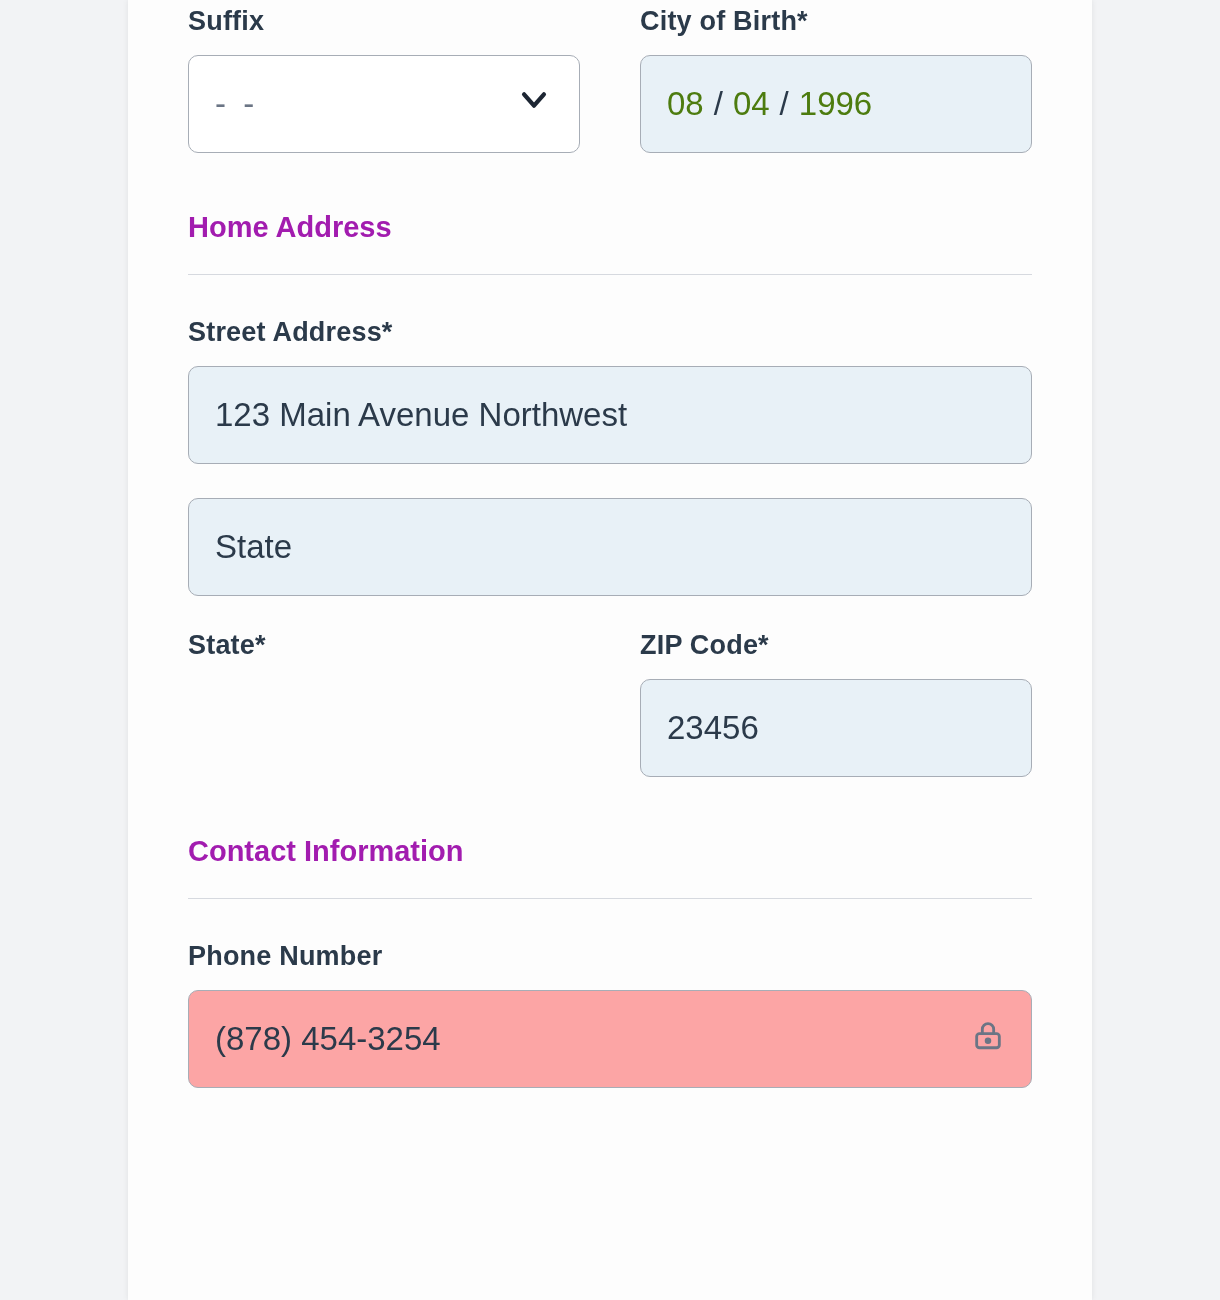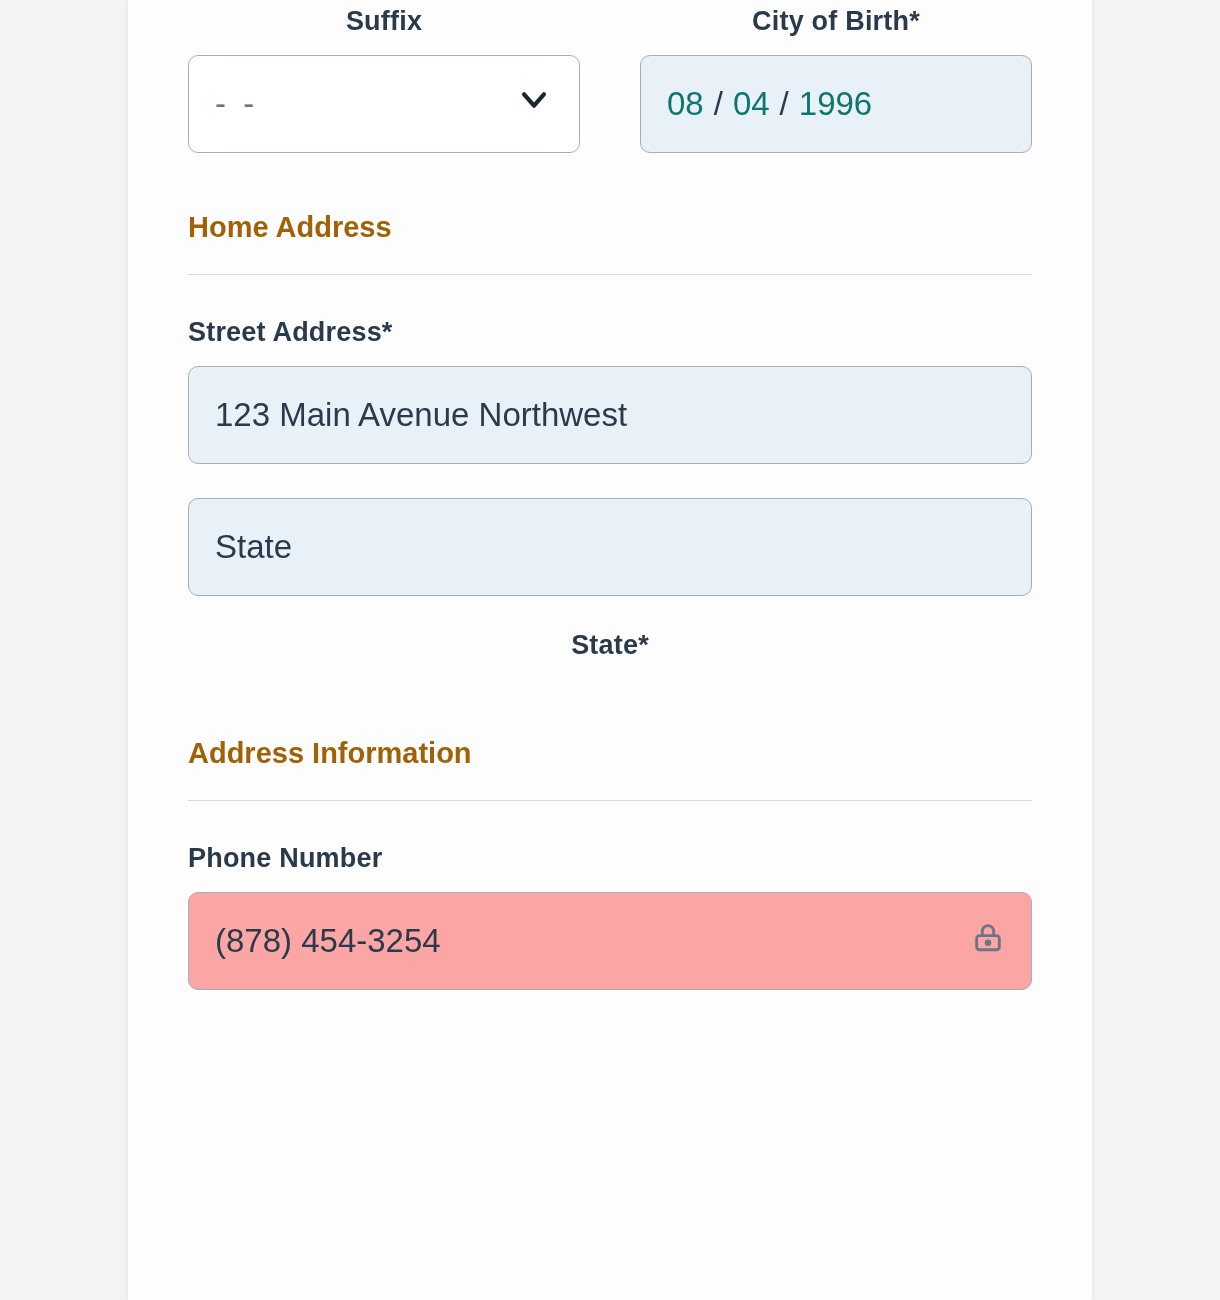--- a/index.html
+++ b/index.html
@@ -18,38 +18,37 @@
     right: 128px;
     top: 0;
     bottom: 0;
     background: #fdfdfd;
     box-shadow: 0 0 6px rgba(0,0,0,0.08);
     padding: 0 60px;
   }
   .row {
     display: flex;
     gap: 60px;
-    text-align: center;
   }
   .field {
     flex: 1;
     display: flex;
     flex-direction: column;
   }
   .label {
     font-size: 27px;
     font-weight: 700;
     color: #2b3a4a;
     margin-bottom: 18px;
     letter-spacing: 0.2px;
   }
   .section-title {
     font-size: 29px;
     font-weight: 700;
-    color: #a16207;
+    color: #a21caf;
     margin-top: 58px;
   }
   .divider {
     border: none;
     border-top: 1px solid #d6d9df;
     margin-top: 30px;
     margin-bottom: 42px;
   }
   .input-shell {
     position: relative;
@@ -67,21 +66,21 @@
     background: #e8f1f7;
   }
   .input-shell.locked {
     background: #fca5a5;
   }
   .placeholder {
     color: #6b7585;
     letter-spacing: 4px;
   }
   .dob-part {
-    color: #0f766e;
+    color: #4d7c0f;
   }
   .dob-sep {
     color: #2b3a4a;
     padding: 0 10px;
   }
   .chevron {
     position: absolute;
     right: 28px;
     top: 50%;
     transform: translateY(-50%);
@@ -142,23 +141,29 @@
       <span>State</span>
     </div>
   </div>
 
   <div class="gap-under-row"></div>
 
   <div class="row">
     <div class="field">
       <div class="label">State*</div>
     </div>
+    <div class="field">
+      <div class="label">ZIP Code*</div>
+      <div class="input-shell filled">
+        <span>23456</span>
+      </div>
+    </div>
   </div>
 
-  <div class="section-title">Address Information</div>
+  <div class="section-title">Contact Information</div>
   <hr class="divider">
 
   <div class="field">
     <div class="label">Phone Number</div>
     <div class="input-shell locked">
       <span>(878) 454-3254</span>
       <span class="lock">
         <svg width="34" height="34" viewBox="0 0 24 24" fill="none" stroke="#6b7585" stroke-width="2" stroke-linecap="round" stroke-linejoin="round">
           <rect x="4" y="11" width="16" height="10" rx="2"></rect>
           <path d="M8 11 V8 a4 4 0 0 1 8 0 v3"></path>

